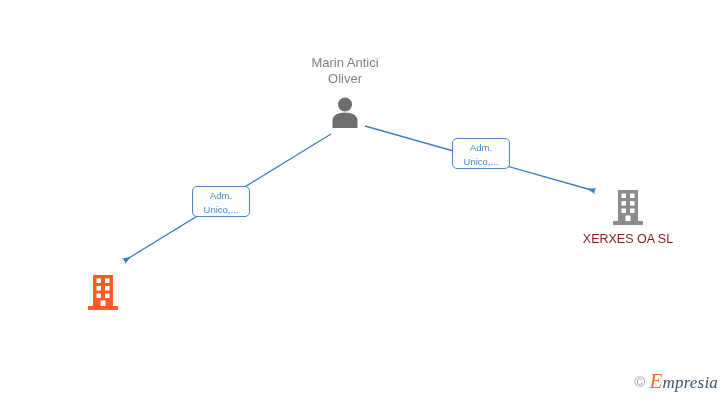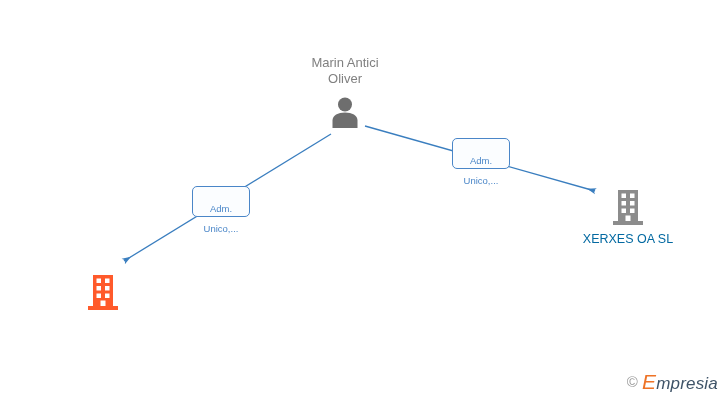--- a/index.html
+++ b/index.html
@@ -58,65 +58,65 @@
     top: 190px;
     width: 160px;
   }
   .company-icon {
     display: block;
     margin: 0 auto;
   }
   .company-name {
     font-size: 12.5px;
     line-height: 15px;
-    color: #0369a1;
+    color: #7f1d1d;
     white-space: pre-line;
     margin-top: 6px;
   }
   .company-name.bold {
     font-weight: bold;
     font-size: 13px;
     line-height: 16px;
   }
 
   
   .edge-label {
     position: absolute;
     box-sizing: border-box;
     width: 58px;
     height: 31px;
     border: 1px solid #4a86c8;
     border-radius: 5px;
     background: #fbfdff;
     color: #4a86c8;
     font-size: 9.5px;
-    line-height: 20px;
+    line-height: 14px;
     text-align: center;
-    padding-top: 12px;
+    padding-top: 2px;
     white-space: pre-line;
   }
   #label-agrofruit { left: 192px; top: 186px; }
   #label-xerxes   { left: 452px; top: 138px; }
 
   
   #watermark {
     position: absolute;
     right: 10px;
     bottom: 8px;
     display: flex;
     align-items: center;
     gap: 4px;
   }
   .wm-c {
     color: #9a9a9a;
     font-size: 15px;
     line-height: 1;
   }
   .wm-text {
-    font-family: Liberation Sans, sans-serif;
+    font-family: Liberation Serif, serif;
     font-style: italic;
     font-size: 17px;
     line-height: 1;
     color: #3f5468;
     letter-spacing: 0.2px;
   }
   .wm-text .wm-e {
     color: #ee7326;
     font-size: 21px;
   }

